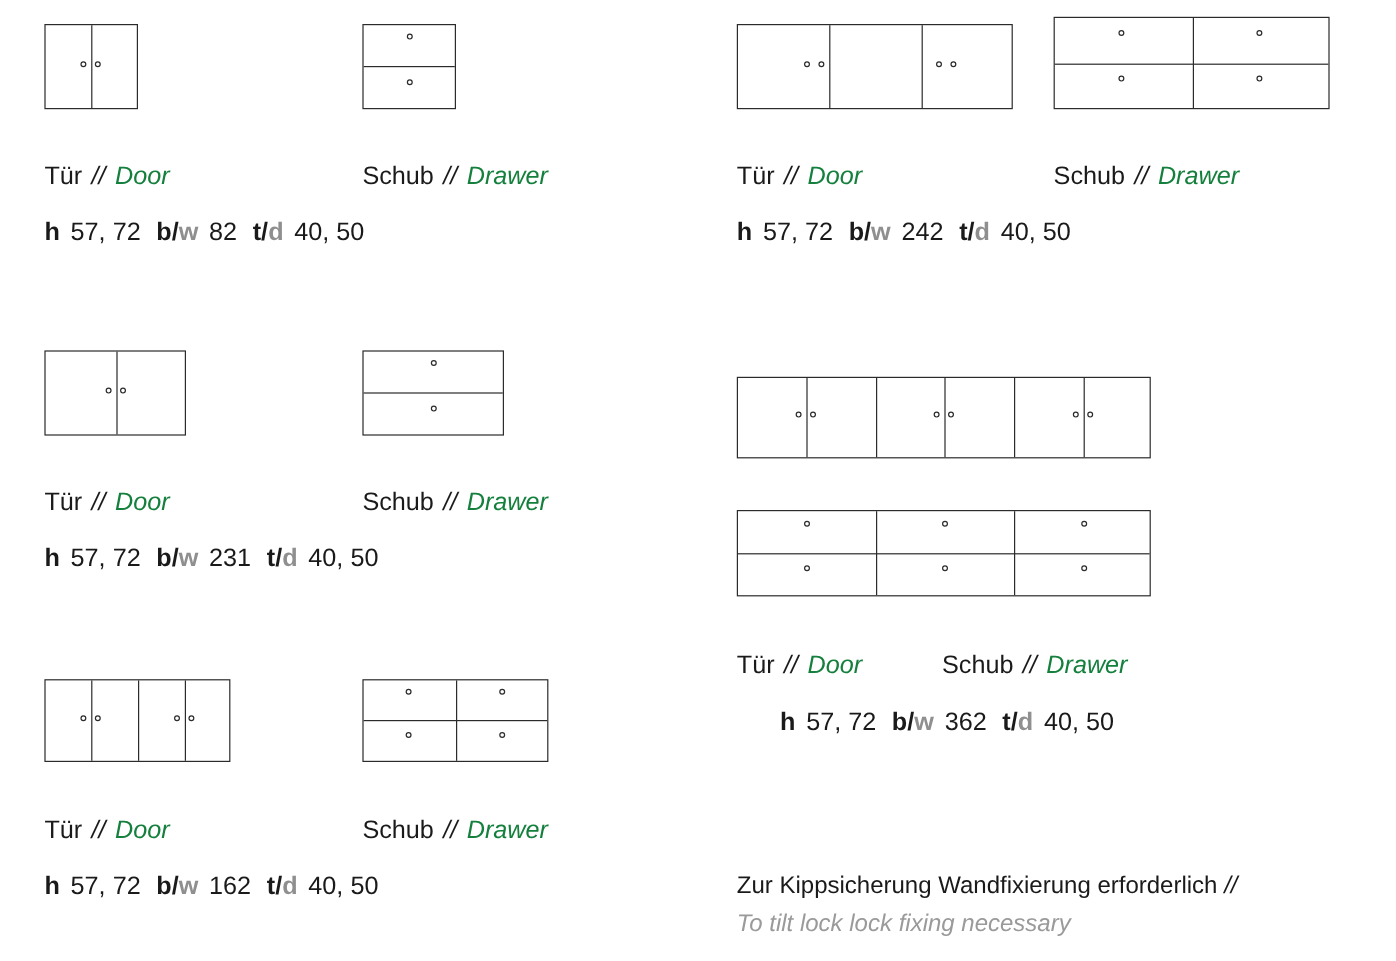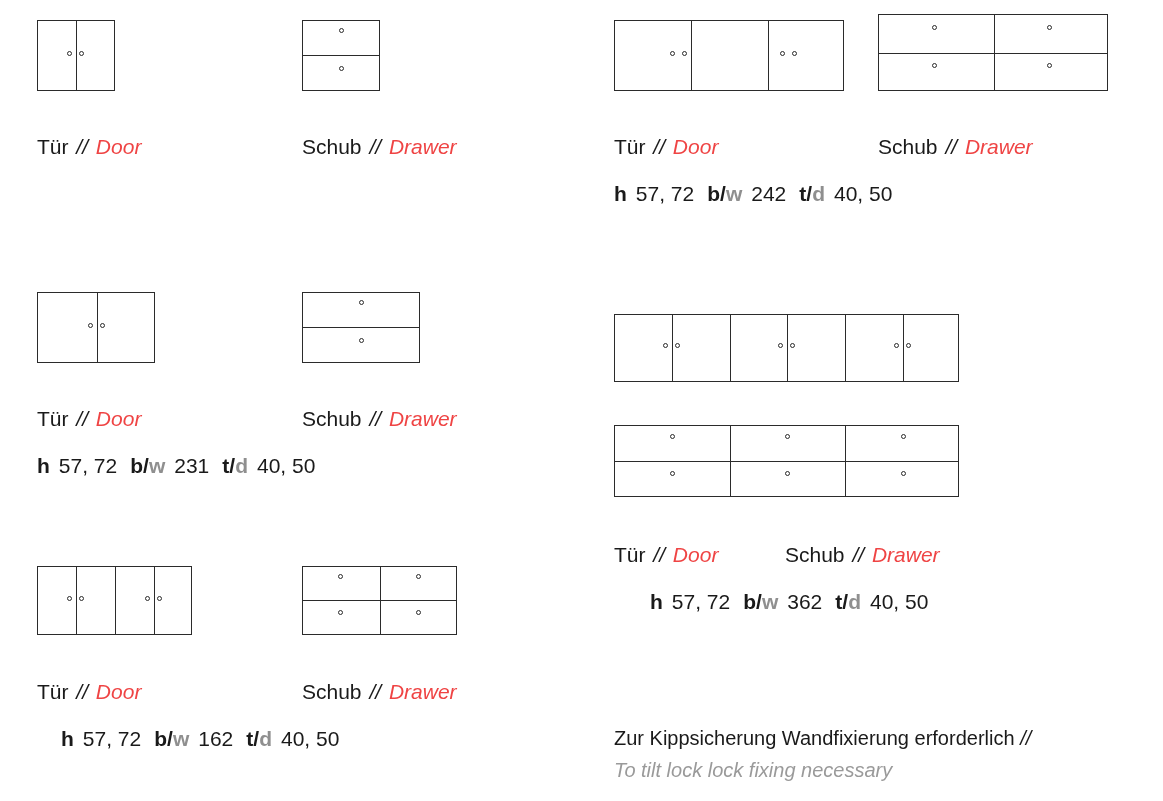--- a/index.html
+++ b/index.html
@@ -59,21 +59,21 @@
   }
   .caption .de {
     color: #1a1a1a;
   }
   .caption .sep {
     color: #1a1a1a;
     font-style: italic;
     padding: 0 2px;
   }
   .caption .en {
-    color: #ef4444;
+    color: #15803d;
     font-style: italic;
     text-align: center;
   }
   .dims {
     position: absolute;
     white-space: nowrap;
     font-size: 21px;
     line-height: 26px;
     color: #1a1a1a;
   }
@@ -136,20 +136,23 @@
 
   <div class="caption" style="left:37px; top:134px;">
     <span class="de">Tür</span>
     <span class="sep">//</span>
     <span class="en">Door</span>
   </div>
   <div class="caption" style="left:302px; top:134px;">
     <span class="de">Schub</span>
     <span class="sep">//</span>
     <span class="en">Drawer</span>
+  </div>
+  <div class="dims" style="left:37px; top:181px;">
+    <b>h</b><span class="sp"></span><span class="val">57, 72</span><span class="spw"></span><b>b</b><span class="slash">/</span><span class="grey">w</span><span class="sp"></span><span class="val">82</span><span class="spw"></span><b>t</b><span class="slash">/</span><span class="grey">d</span><span class="sp"></span><span class="val">40, 50</span>
   </div>
 
   <div class="unit" style="left:614px; top:20px; width:230px; height:71px;">
     <div class="vline" style="left:76px;"></div>
     <div class="vline" style="left:153px;"></div>
     <div class="knob" style="left:55px; top:30px;"></div>
     <div class="knob" style="left:67px; top:30px;"></div>
     <div class="knob" style="left:165px; top:30px;"></div>
     <div class="knob" style="left:177px; top:30px;"></div>
   </div>
@@ -222,21 +225,21 @@
   <div class="caption" style="left:37px; top:679px;">
     <span class="de">Tür</span>
     <span class="sep">//</span>
     <span class="en">Door</span>
   </div>
   <div class="caption" style="left:302px; top:679px;">
     <span class="de">Schub</span>
     <span class="sep">//</span>
     <span class="en">Drawer</span>
   </div>
-  <div class="dims" style="left:37px; top:726px;margin-left:24px;">
+  <div class="dims" style="left:37px; top:726px;">
     <b>h</b><span class="sp"></span><span class="val">57, 72</span><span class="spw"></span><b>b</b><span class="slash">/</span><span class="grey">w</span><span class="sp"></span><span class="val">162</span><span class="spw"></span><b>t</b><span class="slash">/</span><span class="grey">d</span><span class="sp"></span><span class="val">40, 50</span>
   </div>
 
   <div class="unit" style="left:614px; top:314px; width:345px; height:68px;">
     <div class="vline" style="left:115px;"></div>
     <div class="vline" style="left:230px;"></div>
     <div class="vline" style="left:57px;"></div>
     <div class="vline" style="left:172px;"></div>
     <div class="vline" style="left:288px;"></div>
     <div class="knob" style="left:48px; top:28px;"></div>

